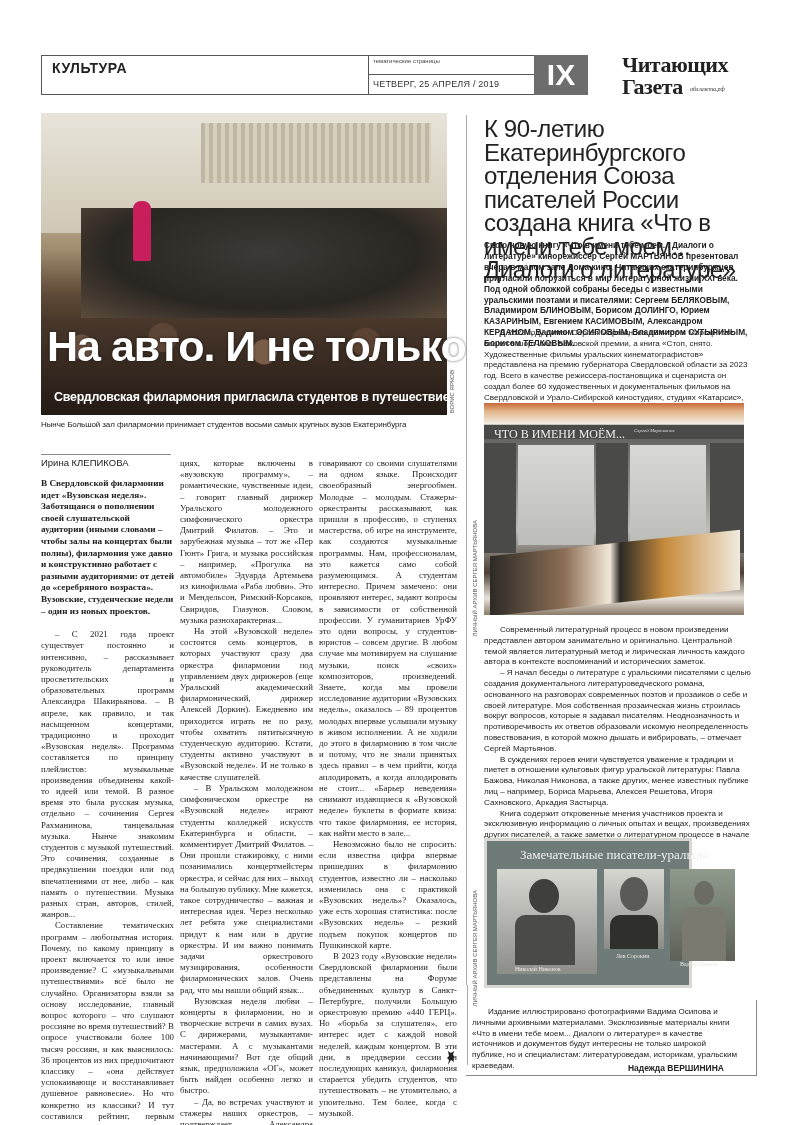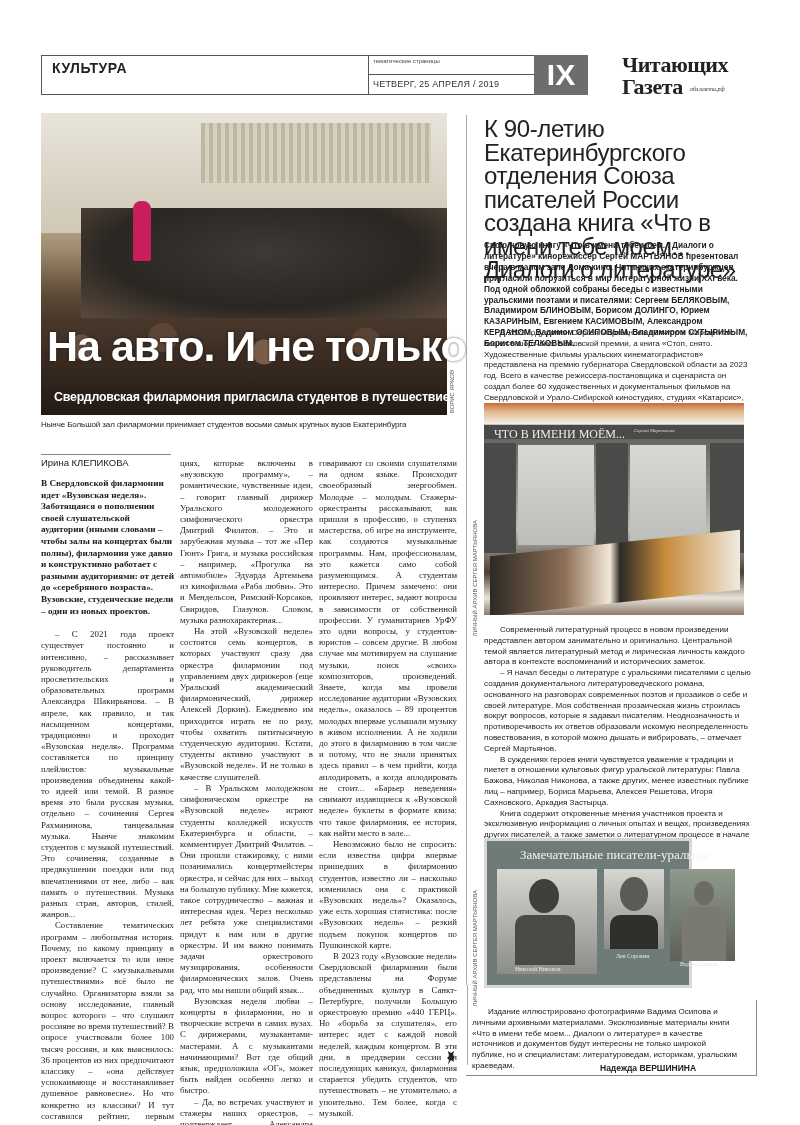--- a/index.html
+++ b/index.html
@@ -50,21 +50,21 @@
   .r-p3{left:472px;top:1007px;width:268px;}
   .books{left:484px;top:403px;width:260px;height:212px;background:linear-gradient(180deg,#c86a3a 0%,#e3b78c 4%,#f3efe7 10%,#5a5a58 10.5%,#8f8f8c 40%,#bdbdb9 60%,#4d3e34 80%,#e9e4da 92%,#8a7a6a 100%);overflow:hidden;}
   .book-spine{background:#4a4a48;}
   .book-cover{background:linear-gradient(180deg,#d8d8d4,#bcbcb8);}
   .open-book{background:linear-gradient(90deg,#2c2a26 0%,#8d6f55 30%,#f2e8d8 48%,#2c2a26 52%,#c78b3c 70%,#f0eadf 100%);transform:skewY(-6deg);}
   .portraits{left:484px;top:838px;width:208px;height:150px;background:#6f7b78;border:3px solid #d9d7d1;box-sizing:border-box;}
   .port-title{left:0;top:6px;width:254px;text-align:center;font-family:"Liberation Serif",serif;font-size:13px;color:#f2f2f0;}
   .port{background:linear-gradient(180deg,#d7d7d2,#8c8c88);}
   .port-face{border-radius:50%;background:#3f3f3c;}
   .port-cap{font-family:"Liberation Serif",serif;font-size:6px;color:#e8e8e4;}
-  .signature{left:600px;top:1063px;width:152px;text-align:left;font-family:"Liberation Sans",sans-serif;font-weight:bold;font-size:8.5px;color:#222;}
+  .signature{left:600px;top:1063px;width:152px;text-align:center;font-family:"Liberation Sans",sans-serif;font-weight:bold;font-size:8.5px;color:#222;}
   .box-bottom{left:466px;top:1075px;width:290px;height:1px;background:#888;}
   .box-right{left:756px;top:1000px;width:1px;height:76px;background:#888;}
 </style>
 </head>
 <body>
 
 <div class="abs hdr-box"></div>
 <div class="abs rubric">КУЛЬТУРА</div>
 <div class="abs hdr-div"></div>
 <div class="abs hdr-mid"></div>

